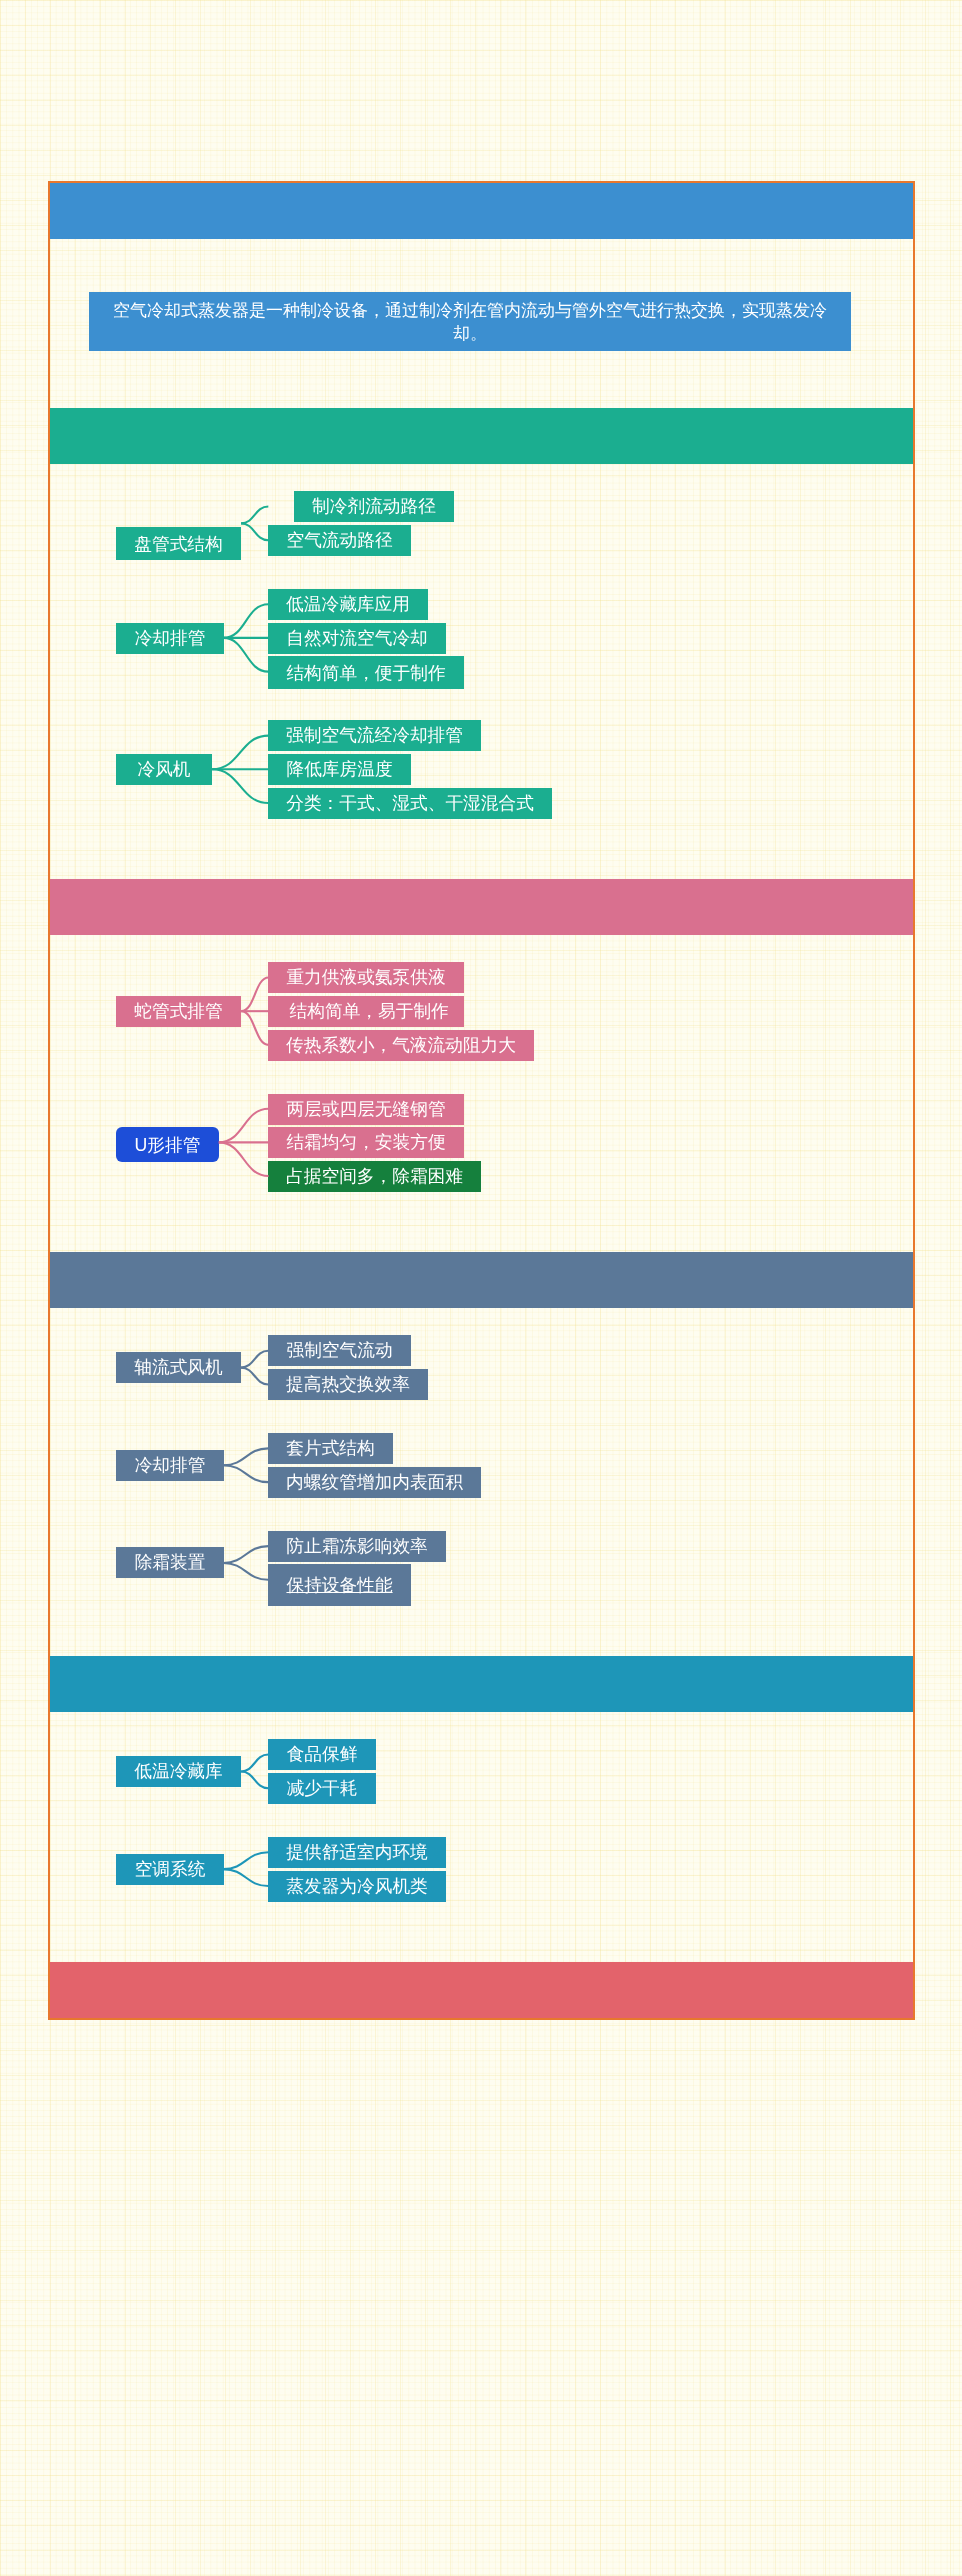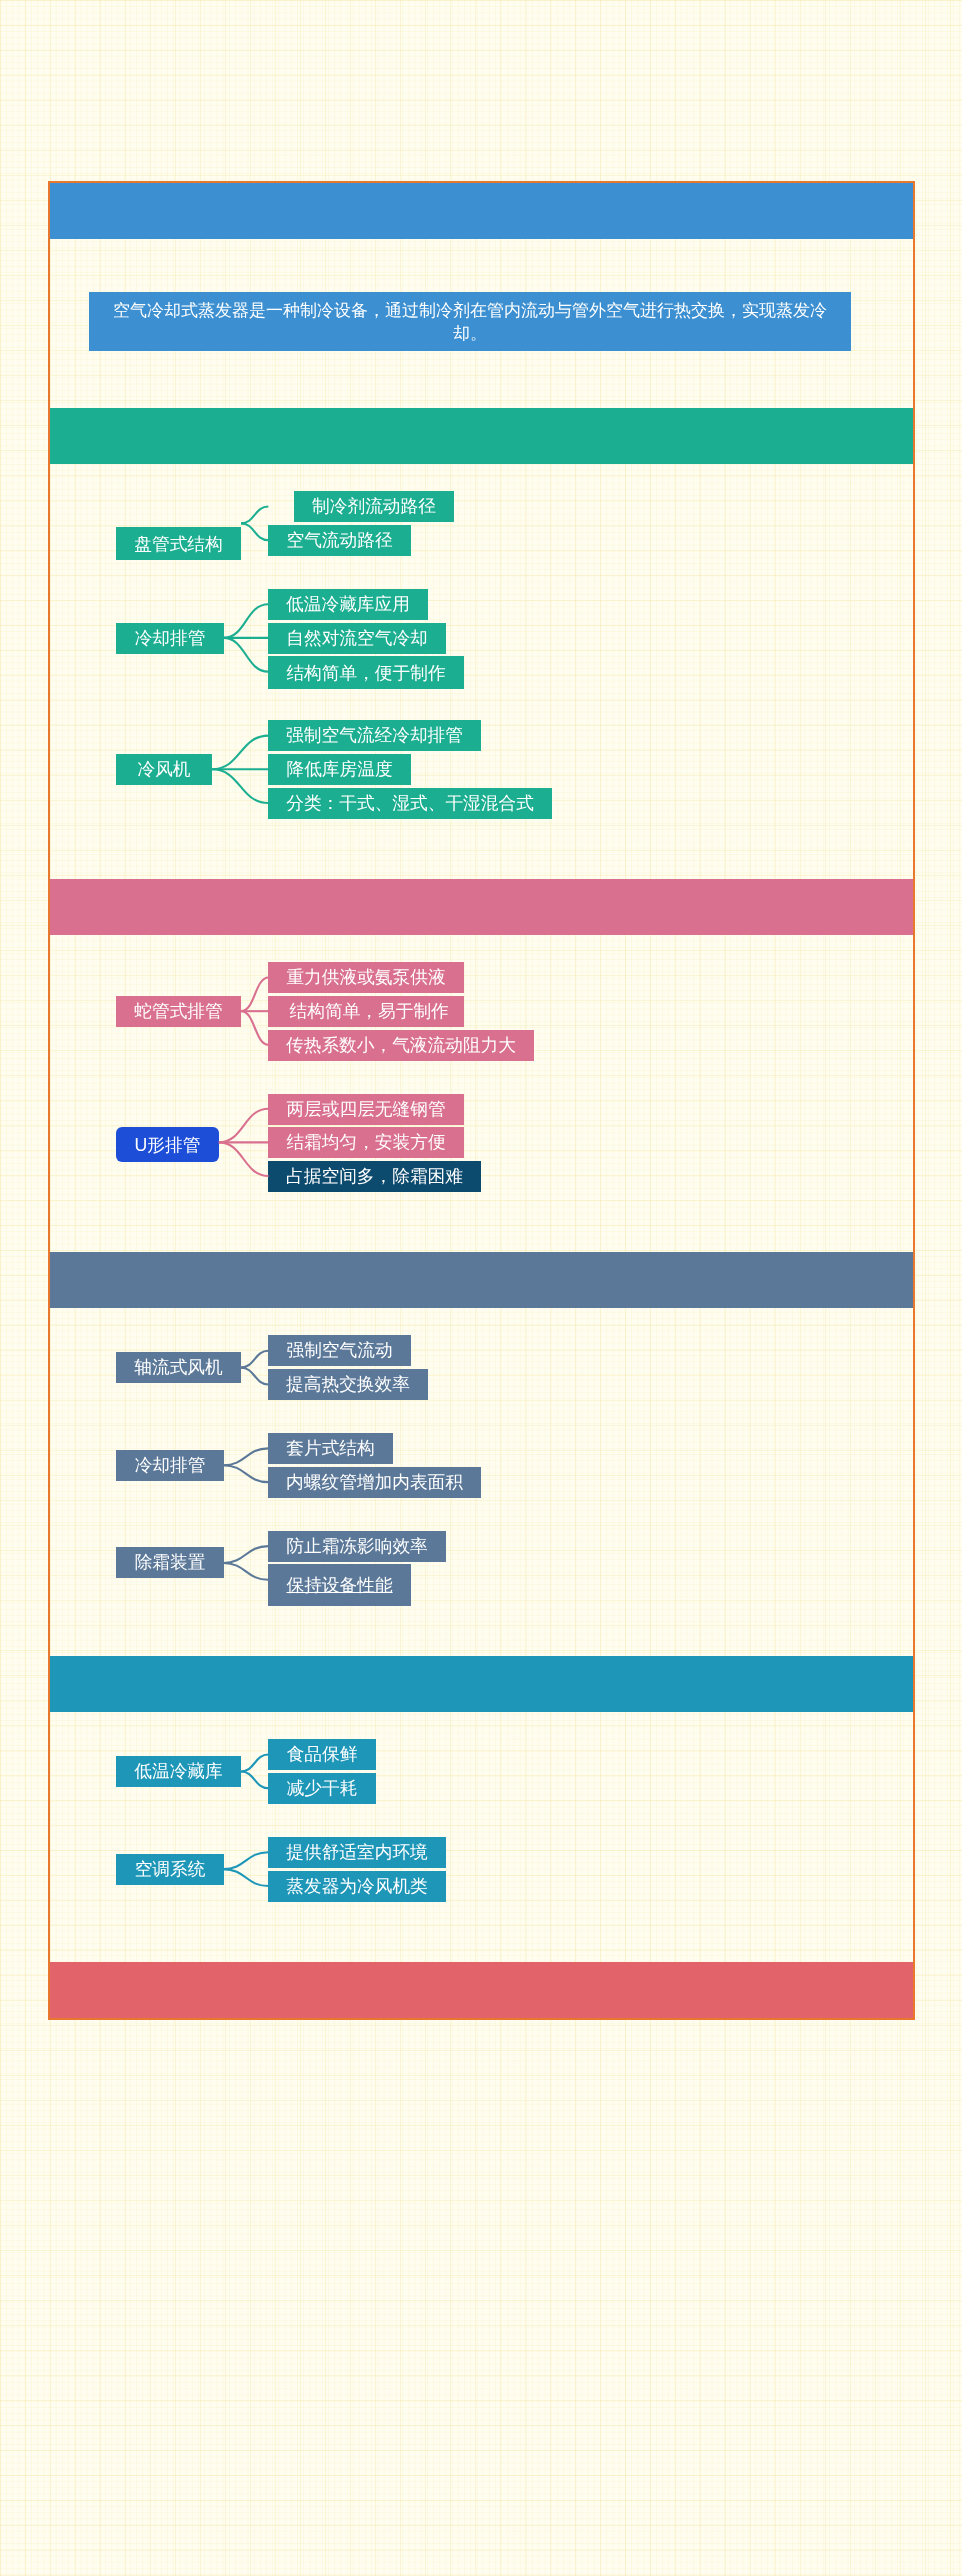--- a/index.html
+++ b/index.html
@@ -109,21 +109,21 @@
       </div>
       <div class="banner sect" style="background: rgb(217, 112, 143);"></div>
       <div class="body-area" style="height: 317px;">
         <div class="node parent" style="left: 66px; top: 61px; width: 125px; height: 30.5px; background: rgb(217, 112, 143);">蛇管式排管</div>
         <div class="node child" style="left: 218px; top: 27px; width: 196px; height: 30.5px; background: rgb(217, 112, 143);">重力供液或氨泵供液</div>
         <div class="node child" style="left: 218px; top: 61px; width: 196px; height: 30.5px; background: rgb(217, 112, 143); padding-left: 16px;">结构简单，易于制作</div>
         <div class="node child" style="left: 218px; top: 95px; width: 266px; height: 30.5px; background: rgb(217, 112, 143);">传热系数小，气液流动阻力大</div>
         <div class="node parent" style="left: 66px; top: 192px; width: 103px; height: 35px; background: #1d4ed8; border-radius: 6px;">U形排管</div>
         <div class="node child" style="left: 218px; top: 159px; width: 196px; height: 30.5px; background: rgb(217, 112, 143);">两层或四层无缝钢管</div>
         <div class="node child" style="left: 218px; top: 192px; width: 196px; height: 30.5px; background: rgb(217, 112, 143);">结霜均匀，安装方便</div>
-        <div class="node child" style="left: 218px; top: 226px; width: 213px; height: 30.5px; background: #0c4a6e;">占据空间多，除霜困难</div>
+        <div class="node child" style="left: 218px; top: 226px; width: 213px; height: 30.5px; background: #15803d;">占据空间多，除霜困难</div>
         <svg class="connector" width="862" height="317" viewBox="0 0 1074 395.391">
           <path d="M238,95 C255,95 255,53 272,53" stroke="#D9708F"></path>
           <path d="M238,95 C255,95 255,95 272,95" stroke="#D9708F"></path>
           <path d="M238,95 C255,95 255,137 272,137" stroke="#D9708F"></path>
           <path d="M210,258.7 C241,258.7 241,216.7 272,216.7" stroke="#D9708F"></path>
           <path d="M210,258.7 C241,258.7 241,258.7 272,258.7" stroke="#D9708F"></path>
           <path d="M210,258.7 C241,258.7 241,300.7 272,300.7" stroke="#D9708F"></path>
         </svg>
       </div>
       <div class="banner sect" style="background: rgb(91, 120, 152);"></div>

